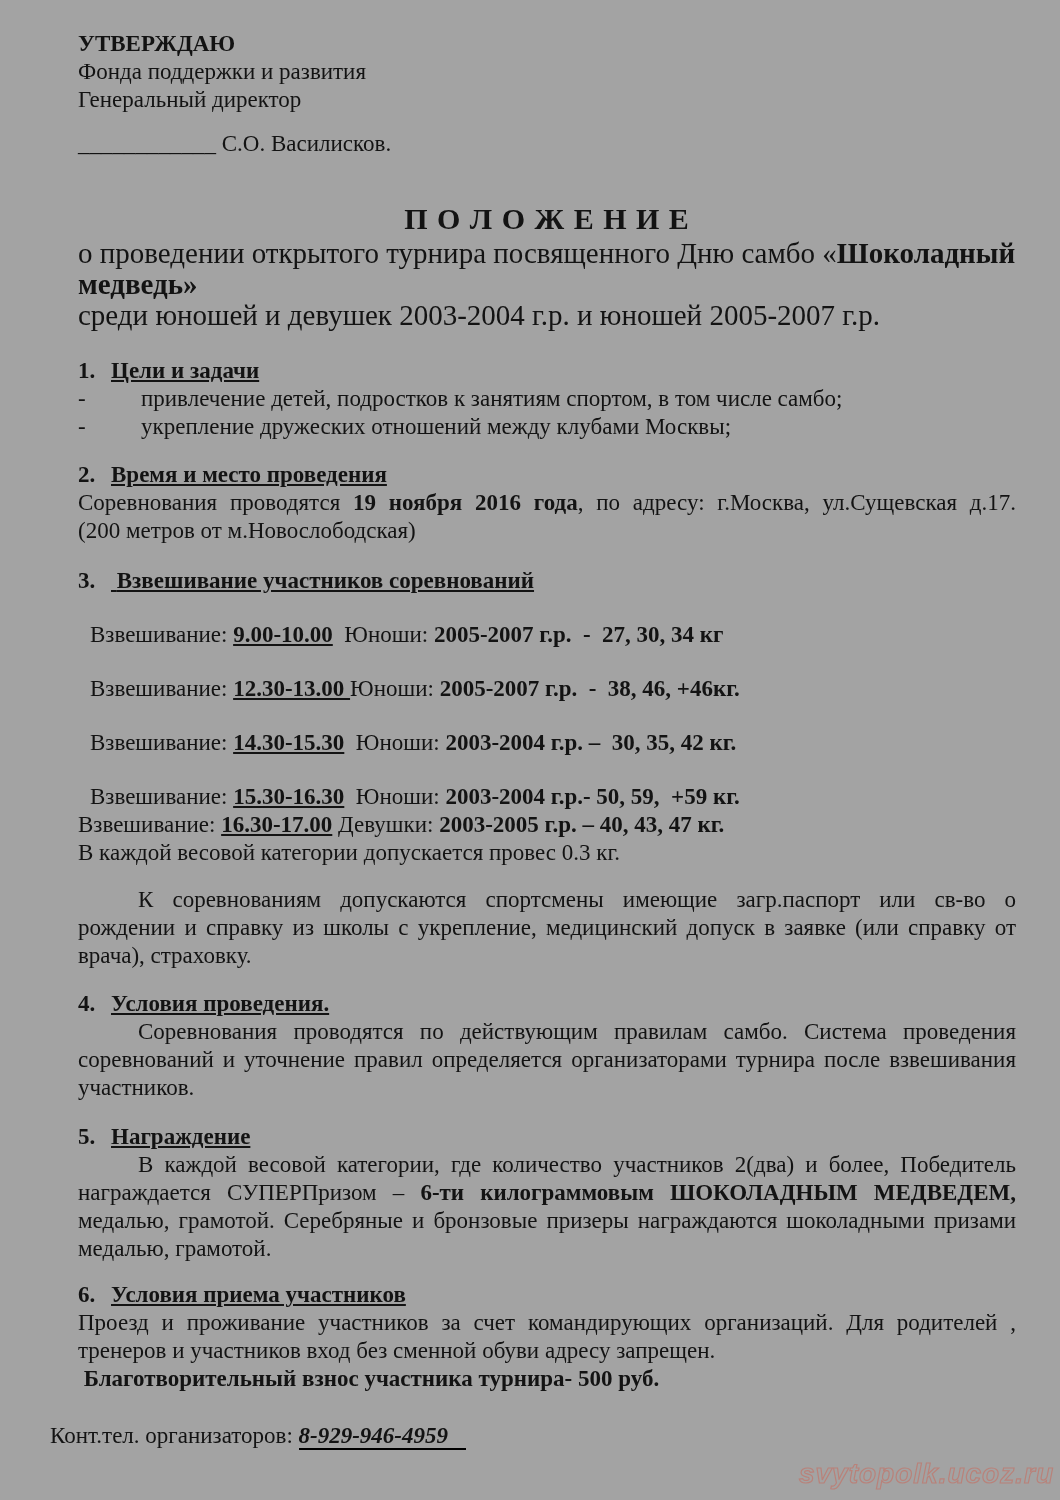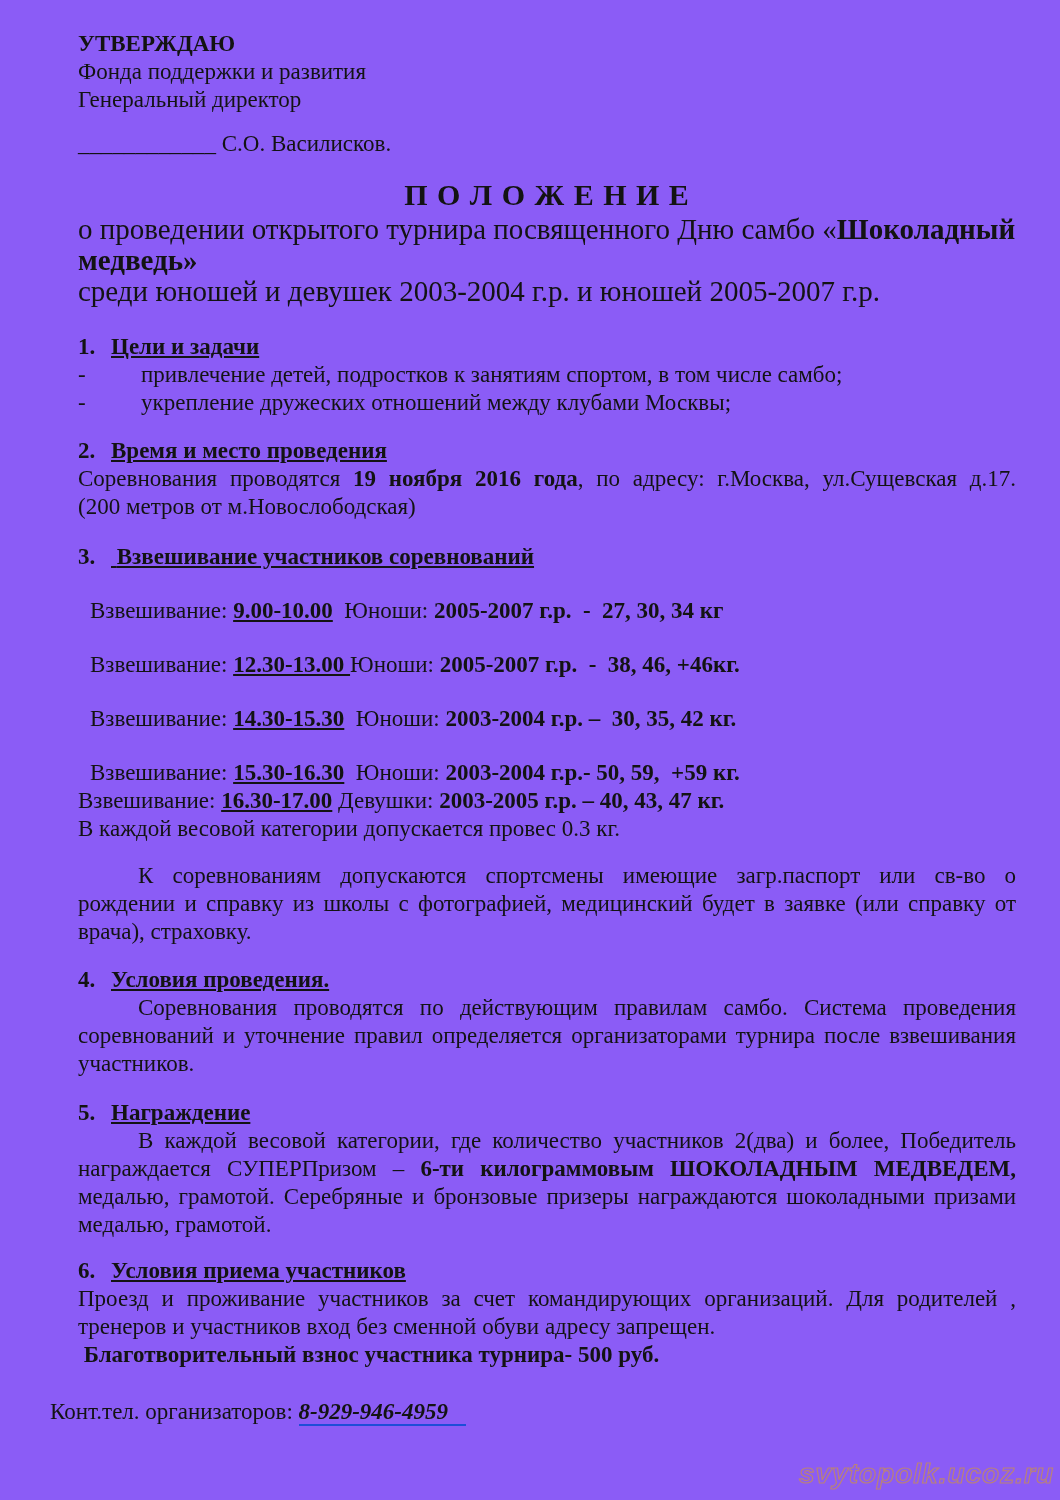--- a/index.html
+++ b/index.html
@@ -1,38 +1,38 @@
 <!DOCTYPE html>
 <html><head>
 <meta charset="utf-8">
 <style>
   html,body { margin:0; padding:0; background:#ffffff; }
   .page {
     position: relative;
     width: 1060px;
     height: 1500px;
     margin: 0 auto;
-    background: #8b5cf6;
+    background: #a3a3a3;
     box-sizing: border-box;
     padding: 30px 44px 0 78px;
     font-family: "Liberation Serif", "DejaVu Serif", serif;
     font-size: 23px;
     line-height: 28px;
     color: #131313;
     overflow: hidden;
   }
   .b { font-weight: bold; }
   .jf { text-align: justify; text-align-last: justify; }
   .indent { text-indent: 60px; }
 
   .approval-line { white-space: pre-wrap; }
   .signature-row { margin-top: 16px; white-space: pre-wrap; }
 
   .doc-title {
-    margin-top: 18px;
+    margin-top: 42px;
     text-align: center;
     font-weight: bold;
     font-size: 30px;
     line-height: 38px;
     letter-spacing: 1px;
   }
   .doc-subtitle {
     font-size: 29px;
     line-height: 31px;
   }
@@ -56,21 +56,21 @@
   .weighin .detail { font-weight: bold; }
 
   .admission { margin-top: 19px; }
 
   .fee-line { white-space: pre-wrap; font-weight: bold; }
 
   .footer-contact { margin-top: 29px; margin-left: -28px; white-space: pre-wrap; }
   .phone {
     font-weight: bold;
     font-style: italic;
-    border-bottom: 2px solid #1d4ed8;
+    border-bottom: 2px solid #000000;
     padding-right: 18px;
   }
 
   .watermark {
     position: absolute;
     right: 6px;
     bottom: 12px;
     font-family: "Liberation Sans", "DejaVu Sans", sans-serif;
     font-style: italic;
     font-weight: bold;
@@ -123,21 +123,21 @@
 
   <div class="weighin gap"><span>Взвешивание: </span><span class="time">9.00-10.00</span><span>  Юноши: </span><span class="detail">2005-2007 г.р.  -  27, 30, 34 кг</span></div>
   <div class="weighin gap"><span>Взвешивание: </span><span class="time">12.30-13.00 </span><span>Юноши: </span><span class="detail">2005-2007 г.р.  -  38, 46, +46кг.</span></div>
   <div class="weighin gap"><span>Взвешивание: </span><span class="time">14.30-15.30</span><span>  Юноши: </span><span class="detail">2003-2004 г.р. –  30, 35, 42 кг.</span></div>
   <div class="weighin gap"><span>Взвешивание: </span><span class="time">15.30-16.30</span><span>  Юноши: </span><span class="detail">2003-2004 г.р.- 50, 59,  +59 кг.</span></div>
   <div class="weighin"><span>Взвешивание: </span><span class="time">16.30-17.00</span><span> Девушки: </span><span class="detail">2003-2005 г.р. – 40, 43, 47 кг.</span></div>
   <div>В каждой весовой категории допускается провес 0.3 кг.</div>
 
   <div class="admission">
     <div class="jf indent">К соревнованиям допускаются спортсмены имеющие загр.паспорт или св-во о</div>
-    <div class="jf">рождении и справку из школы с фотографией, медицинский будет в заявке (или справку от</div>
+    <div class="jf">рождении и справку из школы с укрепление, медицинский допуск в заявке (или справку от</div>
     <div>врача), страховку.</div>
   </div>
 
   <div class="sec-heading mt-s4">
     <span class="num">4.</span>
     <span class="ht">Условия проведения.</span>
   </div>
   <div>
     <div class="jf indent">Соревнования проводятся по действующим правилам самбо. Система проведения</div>
     <div class="jf">соревнований и уточнение правил определяется организаторами турнира после взвешивания</div>

